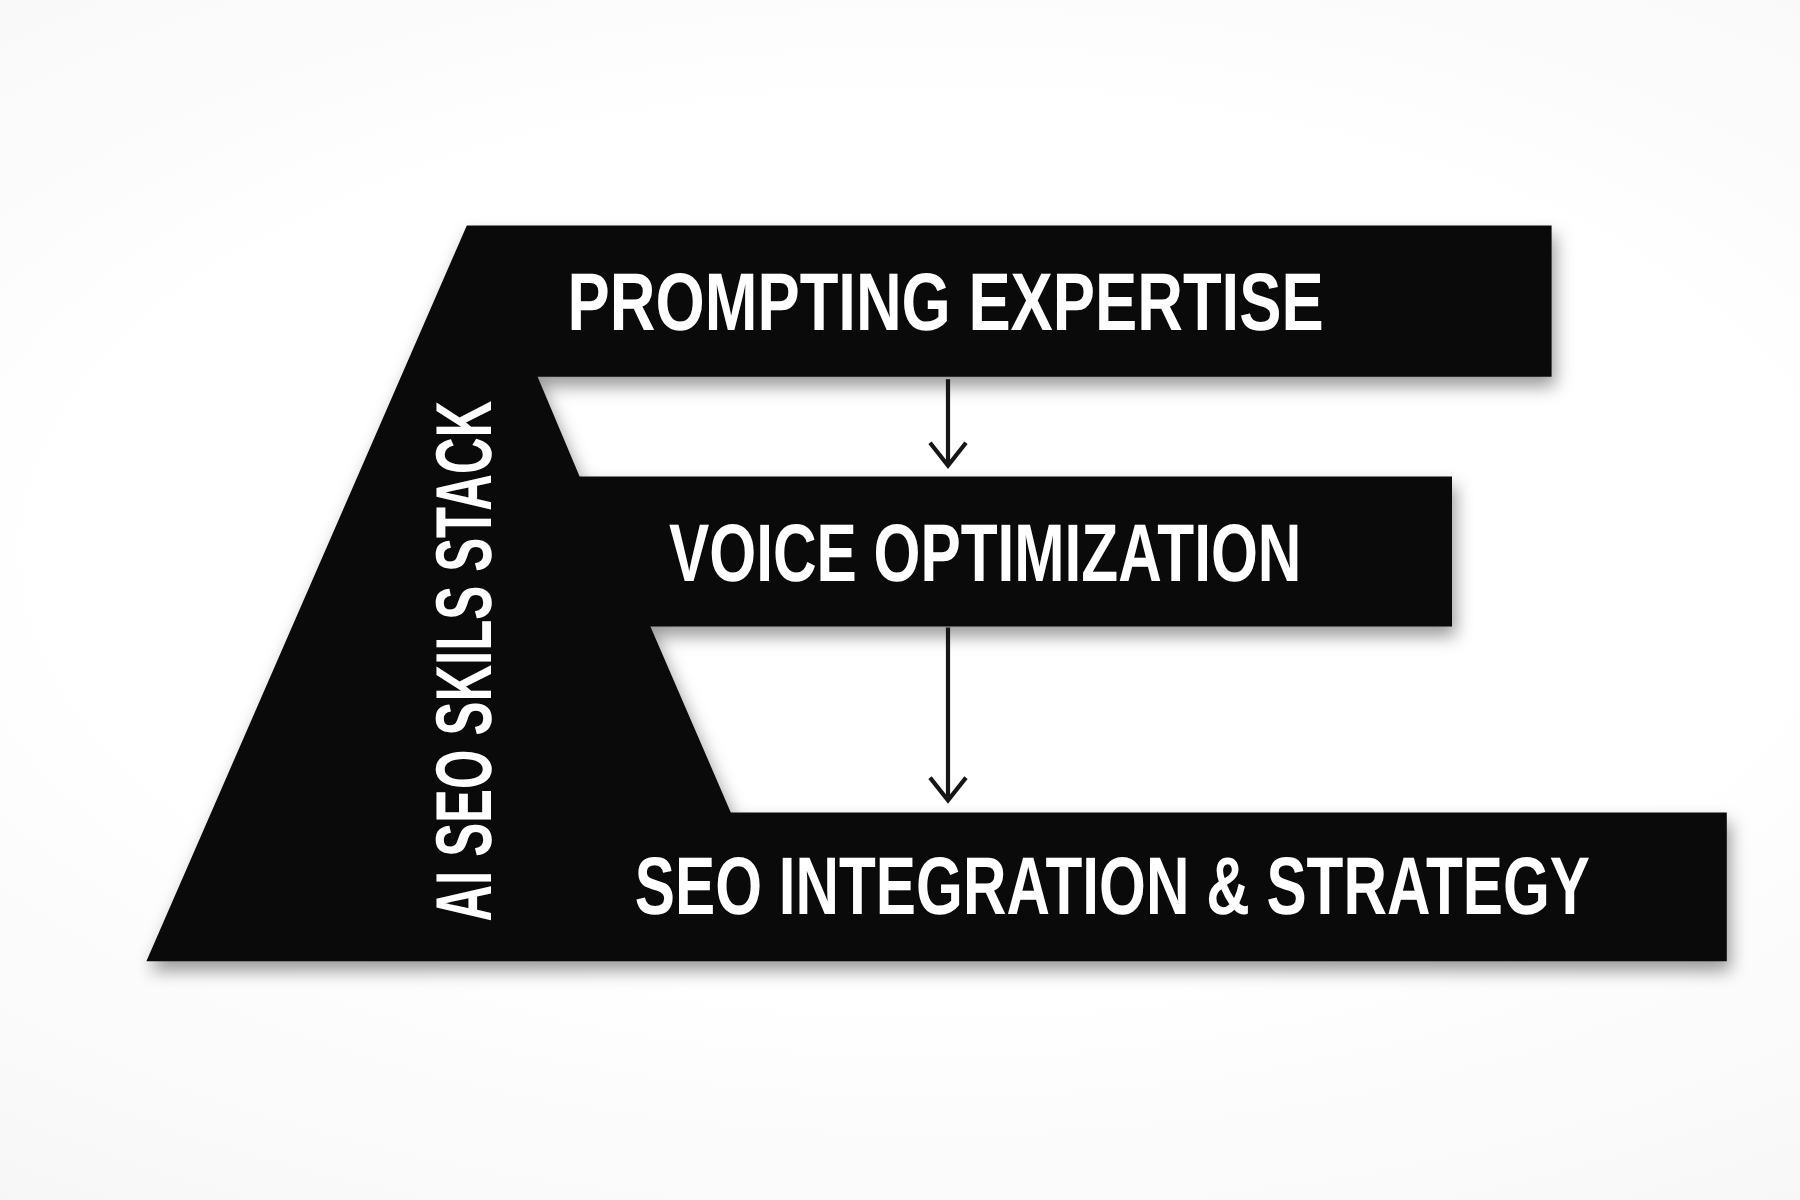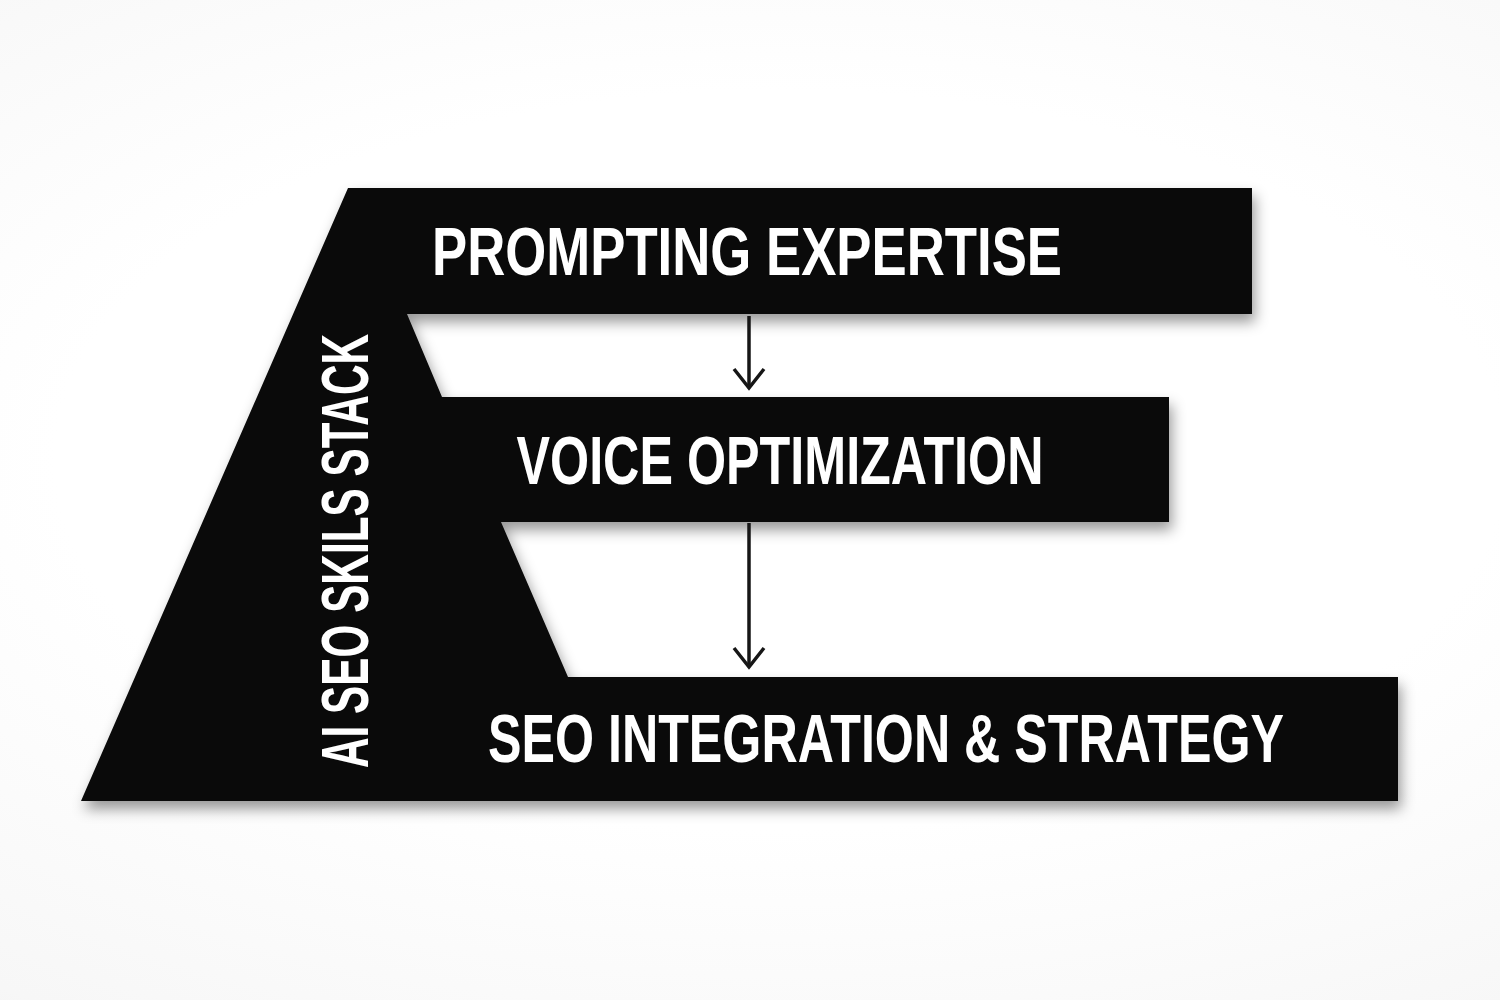--- a/index.html
+++ b/index.html
@@ -10,20 +10,21 @@
     overflow: hidden;
   }
   body {
     background: radial-gradient(ellipse 115% 88% at 52% 46%, #ffffff 42%, #f7f7f7 75%, #e9e9e9 100%);
     font-family: "Liberation Sans", sans-serif;
   }
   .stage {
     position: relative;
     width: 1205px;
     height: 1000px;
+    padding-left: 41px;
   }
   svg {
     display: block;
     width: 1500px;
     height: 1000px;
   }
   .e-shape {
     filter: drop-shadow(3px 8px 7px rgba(0,0,0,0.40));
   }
   .bar-label {

